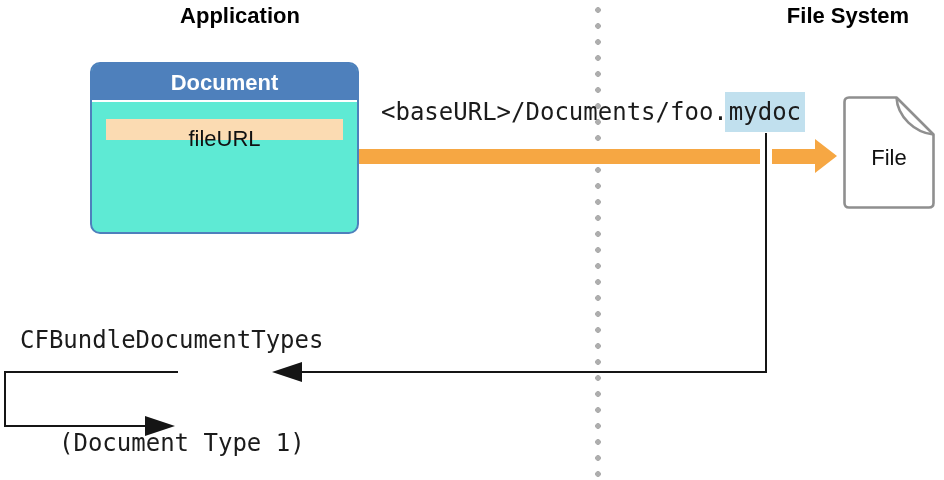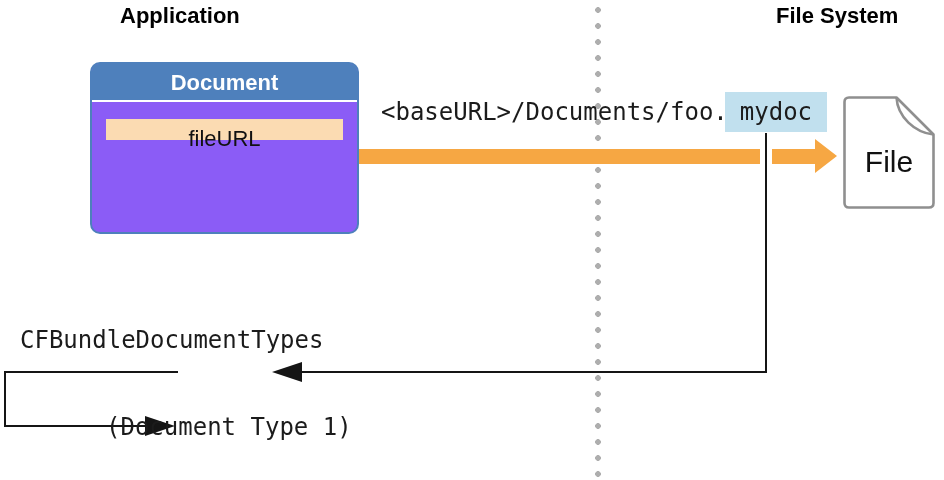--- a/index.html
+++ b/index.html
@@ -2,33 +2,33 @@
 <html style="--accent-blue: #4E80BC; --peach: #FBDBB2; --arrow-orange: #F6A743; --hl-blue: #C1E0EE; --dot-gray: #AEAEAE; --icon-gray: #8F8F8F; --ink: #151515;"><head>
 <meta charset="utf-8">
 <style>
   html,body{margin:0;padding:0;background:#fff;}
   #stage{
     position:relative;width:944px;height:480px;background:#fff;overflow:hidden;
     font-family:"Liberation Sans",sans-serif;color:#000;
   }
   .abs{position:absolute;}
   
-  .col-title{font-size:22px;font-weight:bold;white-space:nowrap;}
+  .col-title{font-size:22px;font-weight:bold;text-align:center;white-space:nowrap;}
   #app-title{left:120px;top:3px;width:240px;}
   #fs-title{left:776px;top:3px;width:144px;}
   
   #divider{
     left:595px;top:2px;width:6px;height:476px;
     background-image:radial-gradient(circle at 3px 8px,var(--dot-gray) 2.6px,rgba(0,0,0,0) 3.1px);
     background-size:6px 16px;background-repeat:repeat-y;
   }
   
   #doc-box{
     left:90px;top:62px;width:265px;height:168px;
-    border:2px solid var(--accent-blue);border-radius:10px;background:#8b5cf6;
+    border:2px solid var(--accent-blue);border-radius:10px;background:#5eead4;
   }
   #doc-header{
     height:36px;background:var(--accent-blue);border-bottom:2px solid #fff;
     border-radius:7px 7px 0 0;
     color:#fff;font-size:22px;font-weight:bold;text-align:center;line-height:37px;
   }
   #fileurl-box{
     position:absolute;left:14px;top:55px;width:237px;height:21px;
     background:var(--peach);
     font-size:22px;text-align:center;line-height:39px;color:#111;
@@ -36,28 +36,28 @@
   
   #arrow-shaft{left:359px;top:149px;width:457px;height:15px;background:var(--arrow-orange);}
   #arrow-head{
     left:815px;top:139px;width:0;height:0;
     border-top:17px solid rgba(0,0,0,0);border-bottom:17px solid rgba(0,0,0,0);
     border-left:22px solid var(--arrow-orange);
   }
   
   .mono{font-family:"DejaVu Sans Mono",monospace;color:#1b1b1b;}
   #path-label{left:381px;top:98px;font-size:24px;white-space:pre;}
-  #path-label .hl{background:var(--hl-blue);padding:6px 15px;margin:0 -3px;}
+  #path-label .hl{background:var(--hl-blue);padding:6px 4px;margin:0 -3px;}
   
   #file-icon{left:843px;top:96px;width:92px;height:113px;}
-  #file-label{left:843px;top:145px;width:92px;text-align:center;font-size:30px;color:#111;}
+  #file-label{left:843px;top:145px;width:92px;text-align:center;font-size:22px;color:#111;}
   
   #plist{left:0;top:268px;font-size:24px;line-height:29px;white-space:pre;}
   .pl-1{padding-left:20px;}
-  .pl-2{padding-left:106px;}
+  .pl-2{padding-left:59px;margin-top:16px;}
   
   .blk{background:var(--ink);}
   #gap-band{left:760px;top:134px;width:12px;height:236px;background:#fff;}
   #conn-v1{left:765px;top:133px;width:2px;height:240px;}
   #conn-h1{left:301px;top:371px;width:466px;height:2px;}
   #conn-h2{left:4px;top:371px;width:174px;height:2px;}
   #conn-v2{left:4px;top:371px;width:2px;height:56px;}
   #conn-h3{left:4px;top:425px;width:142px;height:2px;}
   #arrowhead-left{
     left:272px;top:362px;width:0;height:0;

